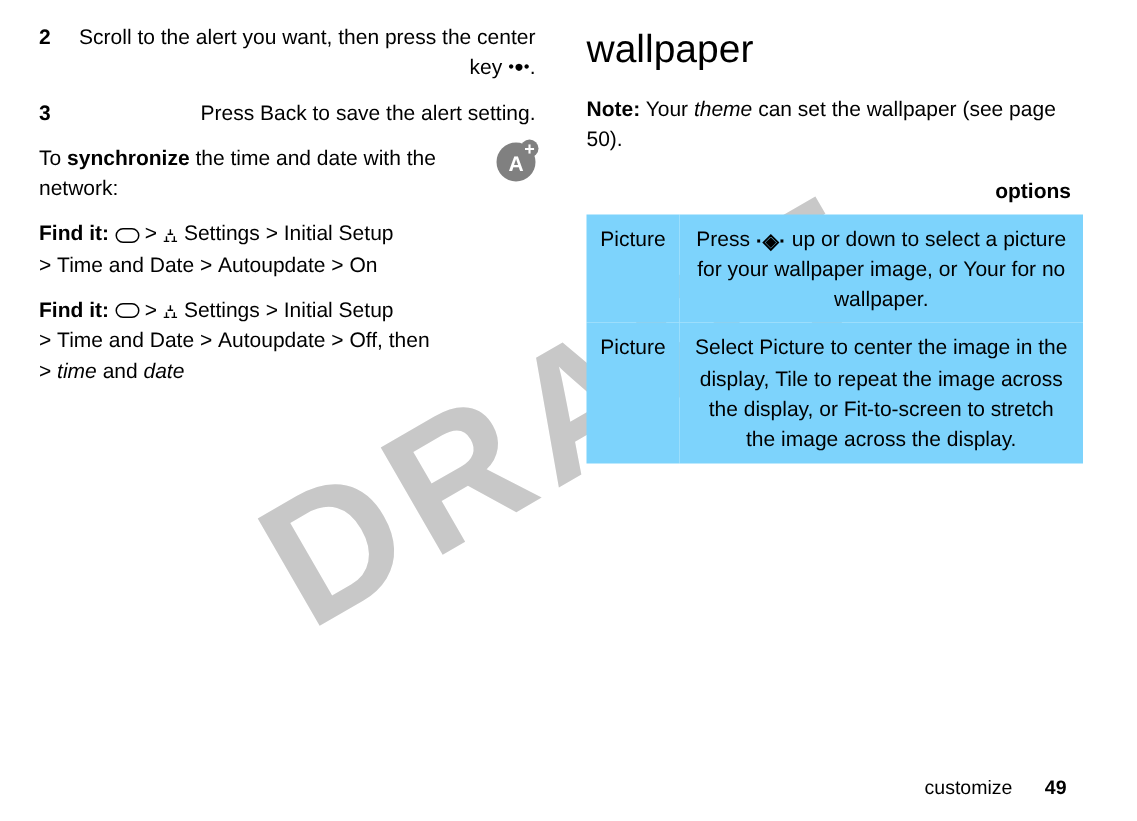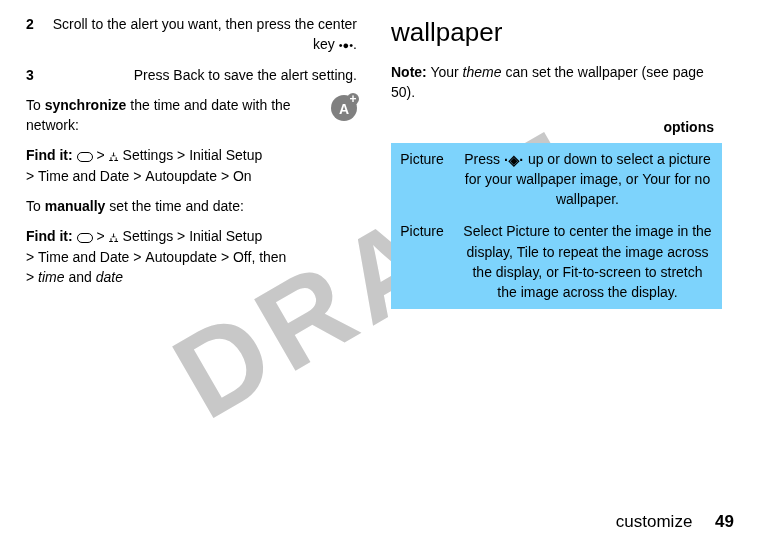--- a/index.html
+++ b/index.html
@@ -20,21 +20,21 @@
   .center-dot { display:inline-block; vertical-align: middle; font-size: 11px; line-height: 1;}
   .nav-cross { display:inline-block; vertical-align: middle; font-size: 14px; line-height:1; font-weight:bold;}
   .gear { display:inline-block; vertical-align: middle; font-size: 13px; line-height:1; }
   .net-icon { float: right; width: 26px; height: 26px; border-radius: 50%; background:#808080; color:#fff; font-size:14px; font-weight:bold; text-align:center; line-height:28px; margin-left:6px; position:relative; }
   .net-icon::before { content:"+"; position:absolute; top:-2px; right:-2px; font-size:12px; background:#808080; color:#fff; width:12px; height:12px; border-radius:50%; line-height:12px; }
   table.opts { border-collapse: collapse; width: 100%; margin-top:6px; }
   table.opts th { text-align: right; font-weight: bold; padding: 5px 8px; border: 0; }
   table.opts td { padding: 6px 8px; vertical-align: top; }
   table.opts td.k { width: 62px; }
   tr.shade td { background: #7dd3fc; text-align: center; }
-  .footer { position: absolute; bottom: 12px; right: 24px; font-size: 17px; }
+  .footer { position: absolute; bottom: 12px; right: 47px; font-size: 13px; }
   .footer .pg { font-weight: bold; margin-left: 18px; }
 </style>
 </head>
 <body>
 
 <div class="watermark">DRAFT</div>
 
 <div class="page">
   <div class="col">
 
@@ -68,23 +68,20 @@
       <span>&gt;</span>
       <span class="cond">Initial Setup</span><br>
       <span>&gt;</span>
       <span class="cond">Time and Date</span>
       <span>&gt;</span>
       <span class="cond">Autoupdate</span>
       <span>&gt;</span>
       <span class="cond">On</span>
     </p>
 
-    <p>
-      <span>To </span><span class="bold">manually</span><span> set the time and date:</span>
-    </p>
 
     <p>
       <span class="bold">Find it:</span>
       <span class="key-icon"></span>
       <span>&gt;</span>
       <span class="gear">⛼</span>
       <span class="cond">Settings</span>
       <span>&gt;</span>
       <span class="cond">Initial Setup</span><br>
       <span>&gt;</span>

